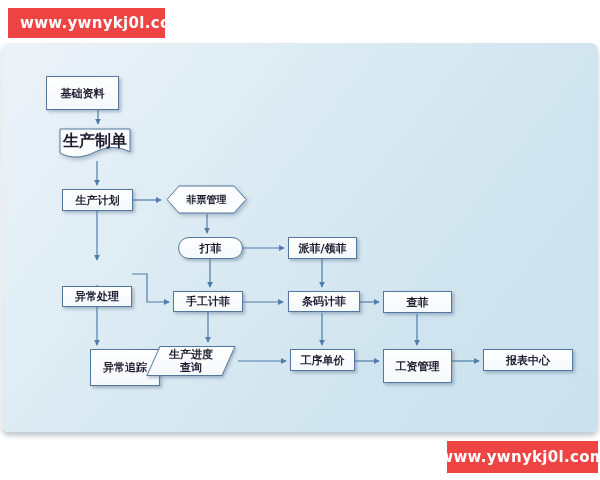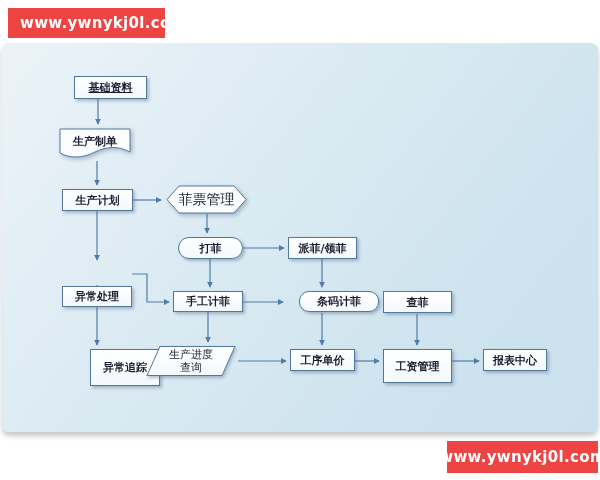--- a/index.html
+++ b/index.html
@@ -25,62 +25,62 @@
   }
   
   .node{
     position:absolute;display:flex;align-items:center;justify-content:center;
     background:linear-gradient(180deg,#ffffff 0%,#f4f9fd 100%);
     border:1px solid #54779f;
     box-shadow:2px 2px 3px rgba(90,115,145,.45);
     font-family:"DejaVu Serif",serif;font-size:11px;font-weight:600;color:#1d1d30;
     box-sizing:border-box;white-space:nowrap;
   }
-  .n-basic   {left:74px; top:76px; width:73px;height:23px;text-decoration:underline;}
+  .n-basic   {left:46px; top:76px; width:73px;height:34px;}
   .n-plan    {left:62px; top:189px;width:71px;height:22px;}
   .n-dafei   {left:178px;top:237px;width:65px;height:22px;border-radius:11px;}
   .n-paifei  {left:288px;top:237px;width:69px;height:22px;}
   .n-exch    {left:62px; top:264px;width:70px;height:21px;margin-top:22px;}
   .n-manual  {left:173px;top:291px;width:70px;height:21px;}
-  .n-barcode {left:299px;top:291px;width:80px;height:21px;border-radius:10px;}
+  .n-barcode {left:288px;top:291px;width:72px;height:21px;}
   .n-chafei  {left:383px;top:291px;width:69px;height:22px;}
   .n-extrack {left:71px; top:349px;width:70px;height:37px;margin-left:19px;}
   .n-price   {left:290px;top:349px;width:65px;height:22px;}
   .n-salary  {left:383px;top:349px;width:69px;height:34px;}
-  .n-report  {left:483px;top:349px;width:64px;height:22px;}
+  .n-report  {left:483px;top:349px;width:90px;height:22px;}
   
   .doc{
     position:absolute;left:59px;top:128px;width:72px;height:34px;
     background:none;border:none;box-shadow:none;
   }
   .doc svg{position:absolute;left:0;top:0;filter:drop-shadow(2px 2px 2px rgba(90,115,145,.45));}
   .doc .lbl{position:relative;z-index:1;top:-4px;font-family:Liberation Sans, sans-serif;
-    font-size:11px;font-weight:600;color:#1d1d30;}
+    font-size:16px;font-weight:600;color:#1d1d30;}
   
   .hex{
     position:absolute;left:166px;top:185px;width:81px;height:29px;
     background:none;border:none;box-shadow:none;
   }
   .hex svg{position:absolute;left:0;top:0;filter:drop-shadow(2px 2px 2px rgba(90,115,145,.45));}
   .hex .lbl{position:relative;z-index:1;font-family:"DejaVu Serif",serif;
-    font-size:14px;font-weight:400;color:#1d1d30;}
+    font-size:10px;font-weight:700;color:#1d1d30;}
   
   .para{
     position:absolute;left:146px;top:346px;width:90px;height:30px;
     display:flex;align-items:center;justify-content:center;
   }
   .para .bg{
     position:absolute;left:7px;top:0;right:7px;bottom:0;
     background:linear-gradient(180deg,#ffffff 0%,#f4f9fd 100%);
     border:1px solid #54779f;transform:skewX(-24deg);
     box-shadow:2px 2px 3px rgba(90,115,145,.45);
   }
   .para .lines{
     position:relative;z-index:1;text-align:center;line-height:13px;
-    font-family:"DejaVu Serif",serif;font-size:11px;font-weight:400;color:#1d1d30;
+    font-family:"DejaVu Serif",serif;font-size:11px;font-weight:700;color:#1d1d30;
   }
   
   .arrows{position:absolute;left:0;top:0;pointer-events:none;}
 </style>
 </head>
 <body>
 
 <div class="wm wm-top">www.ywnykj0l.com</div>
 
 <div class="card">

